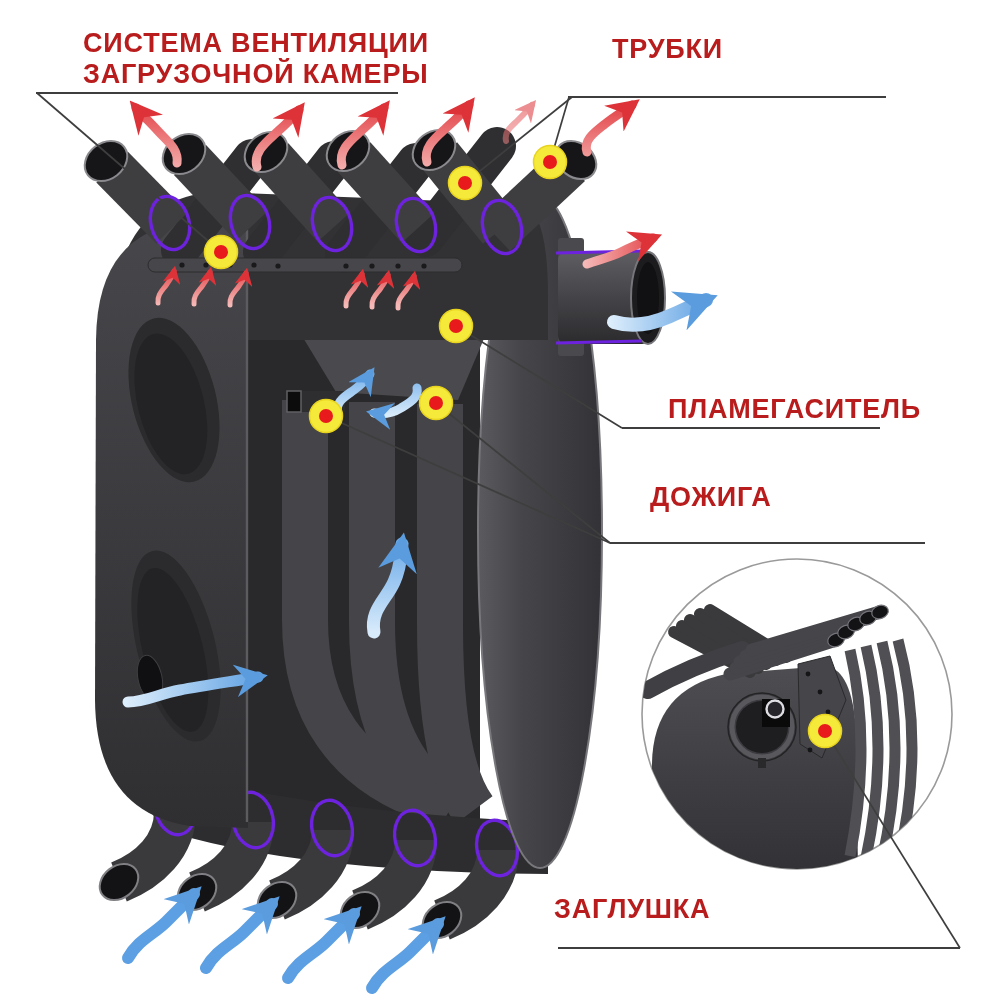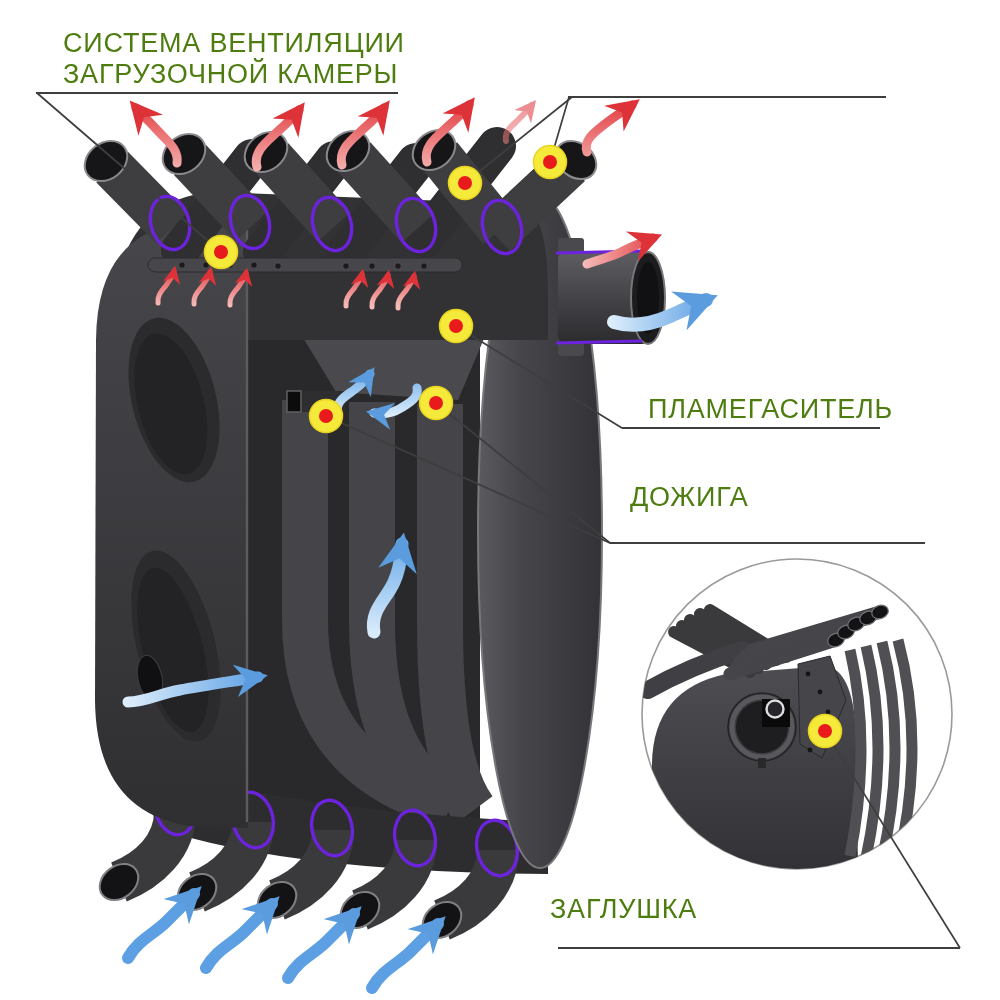--- a/index.html
+++ b/index.html
@@ -1,20 +1,20 @@
 <!DOCTYPE html>
 <html><head>
 <meta charset="utf-8">
 <style>
   html,body{margin:0;padding:0;background:#fff;}
   .stage{position:relative;width:1000px;height:1000px;background:#fff;overflow:hidden;
          font-family:"Liberation Sans","DejaVu Sans",sans-serif;}
   .stage svg{position:absolute;left:0;top:0;}
-  .lbl{position:absolute;color:#4d7c0f;font-size:27px;line-height:31px;
-       letter-spacing:.8px;font-weight:400;text-transform:uppercase;white-space:nowrap;}
+  .lbl{position:absolute;color:#b91c1c;font-size:27px;line-height:31px;
+       letter-spacing:.8px;font-weight:700;text-transform:uppercase;white-space:nowrap;margin-left:20px;}
   .lbl span{display:block;}
 </style>
 </head>
 <body>
 
 <div class="stage">
 
 <svg width="1000" height="1000" viewBox="0 0 1000 1000">
   <defs>
     <linearGradient id="gSlab" x1="0" y1="0" x2="0" y2="1">
@@ -342,24 +342,25 @@
           <circle r="7" fill="#e81a1c"></circle>
         </g>
       </g>
 </svg>
 
 <div class="lbl" style="left:63px;top:28px;">
   <span>СИСТЕМА ВЕНТИЛЯЦИИ</span>
   <span>ЗАГРУЗОЧНОЙ КАМЕРЫ</span>
 </div>
 <div class="lbl" style="left:592px;top:34px;">
+  <span>ТРУБКИ</span>
 </div>
 <div class="lbl" style="left:648px;top:394px;">
   <span>ПЛАМЕГАСИТЕЛЬ</span>
 </div>
 <div class="lbl" style="left:630px;top:482px;">
   <span>ДОЖИГА</span>
 </div>
-<div class="lbl" style="left:550px;top:894px;">
+<div class="lbl" style="left:534px;top:894px;">
   <span>ЗАГЛУШКА</span>
 </div>
 
 </div>
 
 </body></html>

